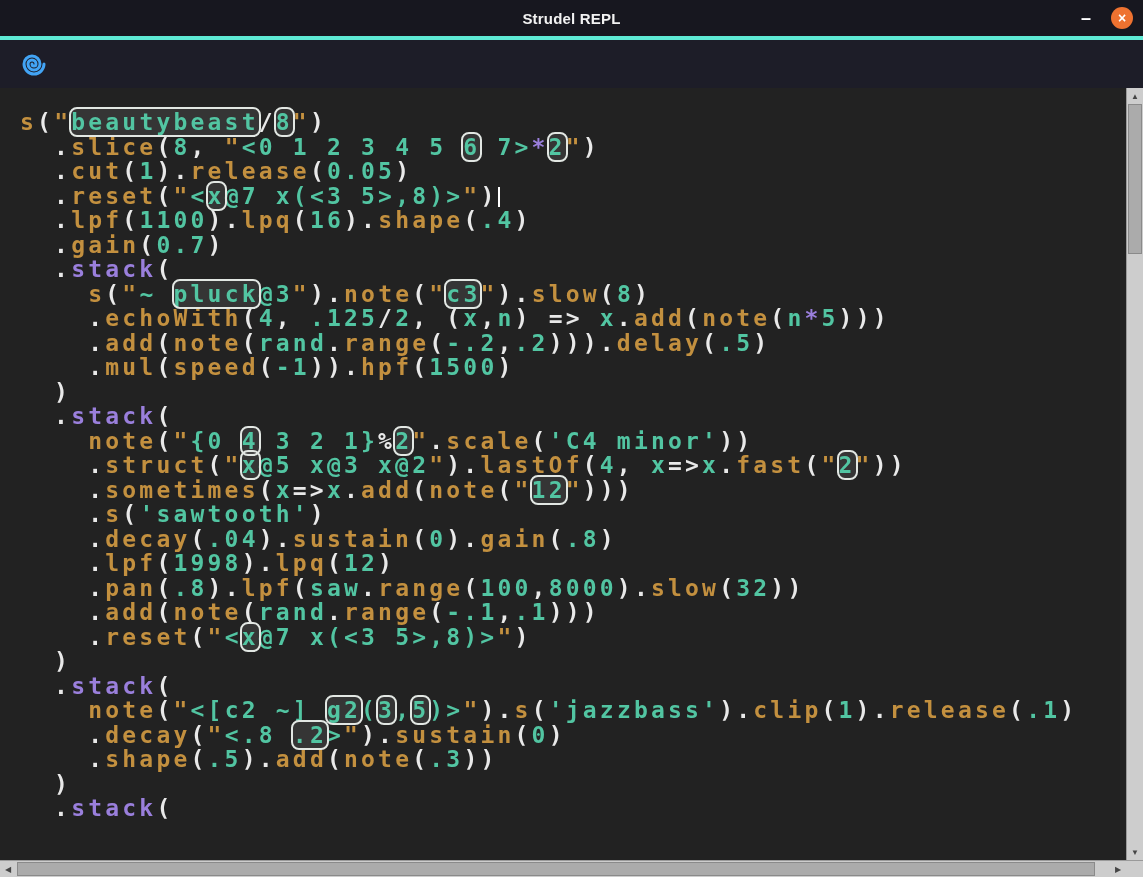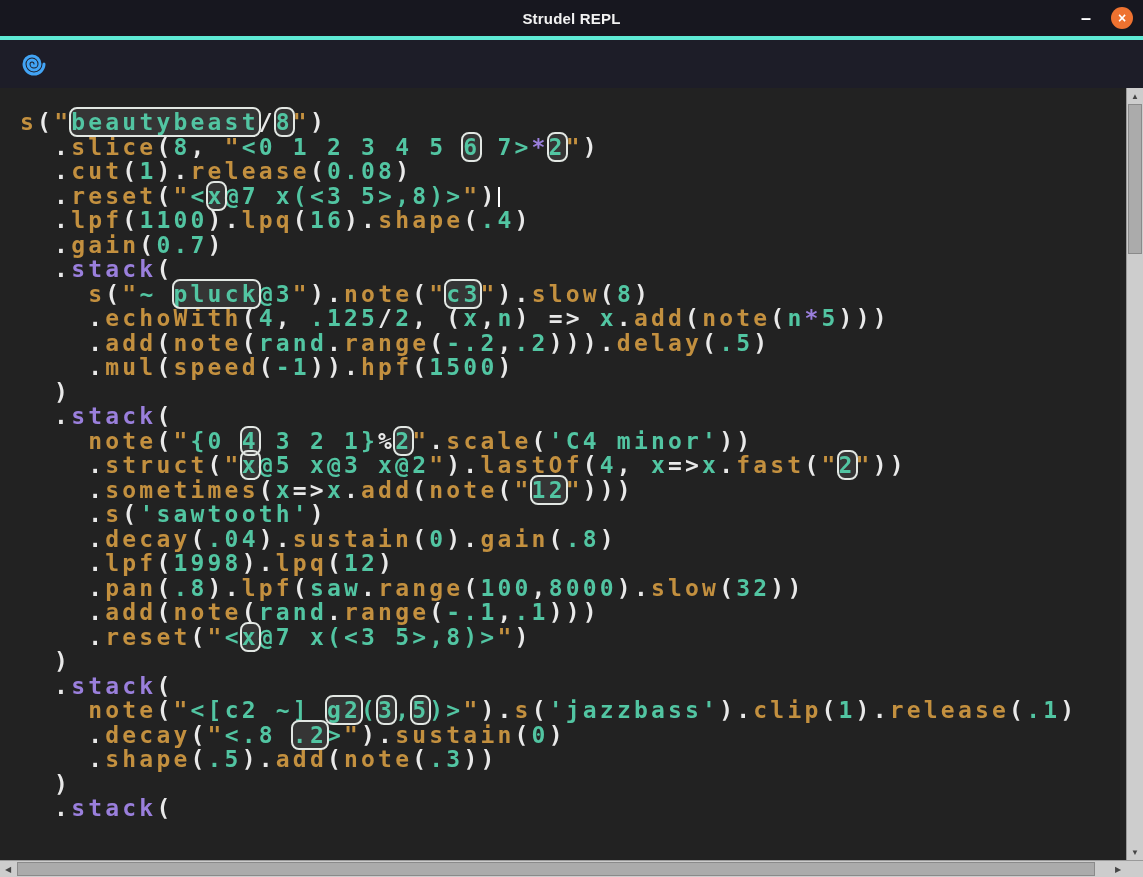--- a/index.html
+++ b/index.html
@@ -54,21 +54,21 @@
   <div class="header">
     <svg class="logo" viewBox="0 0 28 28" xmlns="http://www.w3.org/2000/svg">
       <path d="M24 14 A10 10 0 1 1 4 14 A8 8 0 1 1 20 14 A6 6 0 1 1 8 14 A4 4 0 1 1 16 14 A2 2 0 1 1 12 14" fill="none" stroke-width="3" stroke-linecap="round" stroke="#42a4f5"></path>
     </svg>
   </div>
 
   <div class="main">
     <div class="editor" id="code">
         <div class="line"><span class="c-gold">s</span><span class="c-fg">(</span><span class="c-gold">"</span><span class="c-teal hl">beautybeast</span><span class="c-fg">/</span><span class="c-teal hl">8</span><span class="c-gold">"</span><span class="c-fg">)</span></div>
         <div class="line"><span class="c-fg">  .</span><span class="c-gold">slice</span><span class="c-fg">(</span><span class="c-teal">8</span><span class="c-fg">, </span><span class="c-gold">"</span><span class="c-teal">&lt;0 1 2 3 4 5 </span><span class="c-teal hl">6</span><span class="c-teal"> 7&gt;</span><span class="c-purple">*</span><span class="c-teal hl">2</span><span class="c-gold">"</span><span class="c-fg">)</span></div>
-        <div class="line"><span class="c-fg">  .</span><span class="c-gold">cut</span><span class="c-fg">(</span><span class="c-teal">1</span><span class="c-fg">).</span><span class="c-gold">release</span><span class="c-fg">(</span><span class="c-teal">0.08</span><span class="c-fg">)</span></div>
+        <div class="line"><span class="c-fg">  .</span><span class="c-gold">cut</span><span class="c-fg">(</span><span class="c-teal">1</span><span class="c-fg">).</span><span class="c-gold">release</span><span class="c-fg">(</span><span class="c-teal">0.05</span><span class="c-fg">)</span></div>
         <div class="line"><span class="c-fg">  .</span><span class="c-gold">reset</span><span class="c-fg">(</span><span class="c-gold">"</span><span class="c-teal">&lt;</span><span class="c-teal hl">x</span><span class="c-teal">@7 x(&lt;3 5&gt;,8)&gt;</span><span class="c-gold">"</span><span class="c-fg">)</span><span class="caret"></span></div>
         <div class="line"><span class="c-fg">  .</span><span class="c-gold">lpf</span><span class="c-fg">(</span><span class="c-teal">1100</span><span class="c-fg">).</span><span class="c-gold">lpq</span><span class="c-fg">(</span><span class="c-teal">16</span><span class="c-fg">).</span><span class="c-gold">shape</span><span class="c-fg">(</span><span class="c-teal">.4</span><span class="c-fg">)</span></div>
         <div class="line"><span class="c-fg">  .</span><span class="c-gold">gain</span><span class="c-fg">(</span><span class="c-teal">0.7</span><span class="c-fg">)</span></div>
         <div class="line"><span class="c-fg">  .</span><span class="c-purple">stack</span><span class="c-fg">(</span></div>
         <div class="line"><span class="c-fg">    </span><span class="c-gold">s</span><span class="c-fg">(</span><span class="c-gold">"</span><span class="c-teal">~ </span><span class="c-teal hl">pluck</span><span class="c-teal">@3</span><span class="c-gold">"</span><span class="c-fg">).</span><span class="c-gold">note</span><span class="c-fg">(</span><span class="c-gold">"</span><span class="c-teal hl">c3</span><span class="c-gold">"</span><span class="c-fg">).</span><span class="c-gold">slow</span><span class="c-fg">(</span><span class="c-teal">8</span><span class="c-fg">)</span></div>
         <div class="line"><span class="c-fg">    .</span><span class="c-gold">echoWith</span><span class="c-fg">(</span><span class="c-teal">4</span><span class="c-fg">, </span><span class="c-teal">.125</span><span class="c-fg">/</span><span class="c-teal">2</span><span class="c-fg">, (</span><span class="c-teal">x</span><span class="c-fg">,</span><span class="c-teal">n</span><span class="c-fg">) =&gt; </span><span class="c-teal">x</span><span class="c-fg">.</span><span class="c-gold">add</span><span class="c-fg">(</span><span class="c-gold">note</span><span class="c-fg">(</span><span class="c-teal">n</span><span class="c-purple">*</span><span class="c-teal">5</span><span class="c-fg">)))</span></div>
         <div class="line"><span class="c-fg">    .</span><span class="c-gold">add</span><span class="c-fg">(</span><span class="c-gold">note</span><span class="c-fg">(</span><span class="c-teal">rand</span><span class="c-fg">.</span><span class="c-gold">range</span><span class="c-fg">(</span><span class="c-teal">-.2</span><span class="c-fg">,</span><span class="c-teal">.2</span><span class="c-fg">))).</span><span class="c-gold">delay</span><span class="c-fg">(</span><span class="c-teal">.5</span><span class="c-fg">)</span></div>
         <div class="line"><span class="c-fg">    .</span><span class="c-gold">mul</span><span class="c-fg">(</span><span class="c-gold">speed</span><span class="c-fg">(</span><span class="c-teal">-1</span><span class="c-fg">)).</span><span class="c-gold">hpf</span><span class="c-fg">(</span><span class="c-teal">1500</span><span class="c-fg">)</span></div>
         <div class="line"><span class="c-fg">  )</span></div>
         <div class="line"><span class="c-fg">  .</span><span class="c-purple">stack</span><span class="c-fg">(</span></div>

